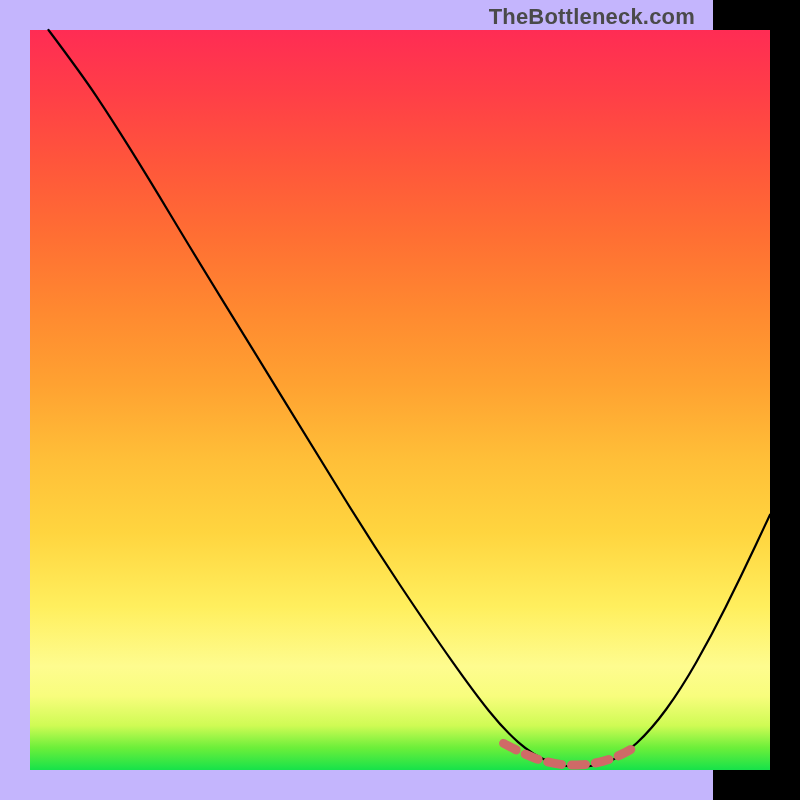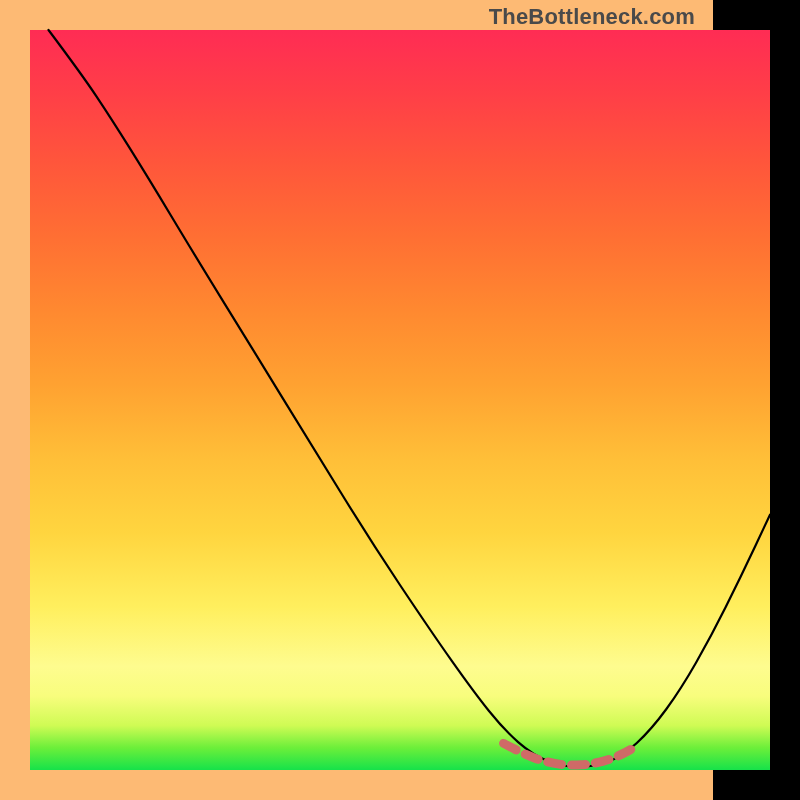--- a/index.html
+++ b/index.html
@@ -8,21 +8,21 @@
     width: 800px;
     height: 800px;
     background: #000;
     font-family: Arial, Helvetica, sans-serif;
     overflow: hidden;
   }
   .frame {
     position: relative;
     width: 713px;
     height: 800px;
-    background: #fdba74;
+    background: #c4b5fd;
   }
   .watermark {
     position: absolute;
     top: 4px;
     right: 18px;
     color: #4a4a4a;
     font-size: 22px;
     font-weight: 600;
     letter-spacing: 0.2px;
     user-select: none;

